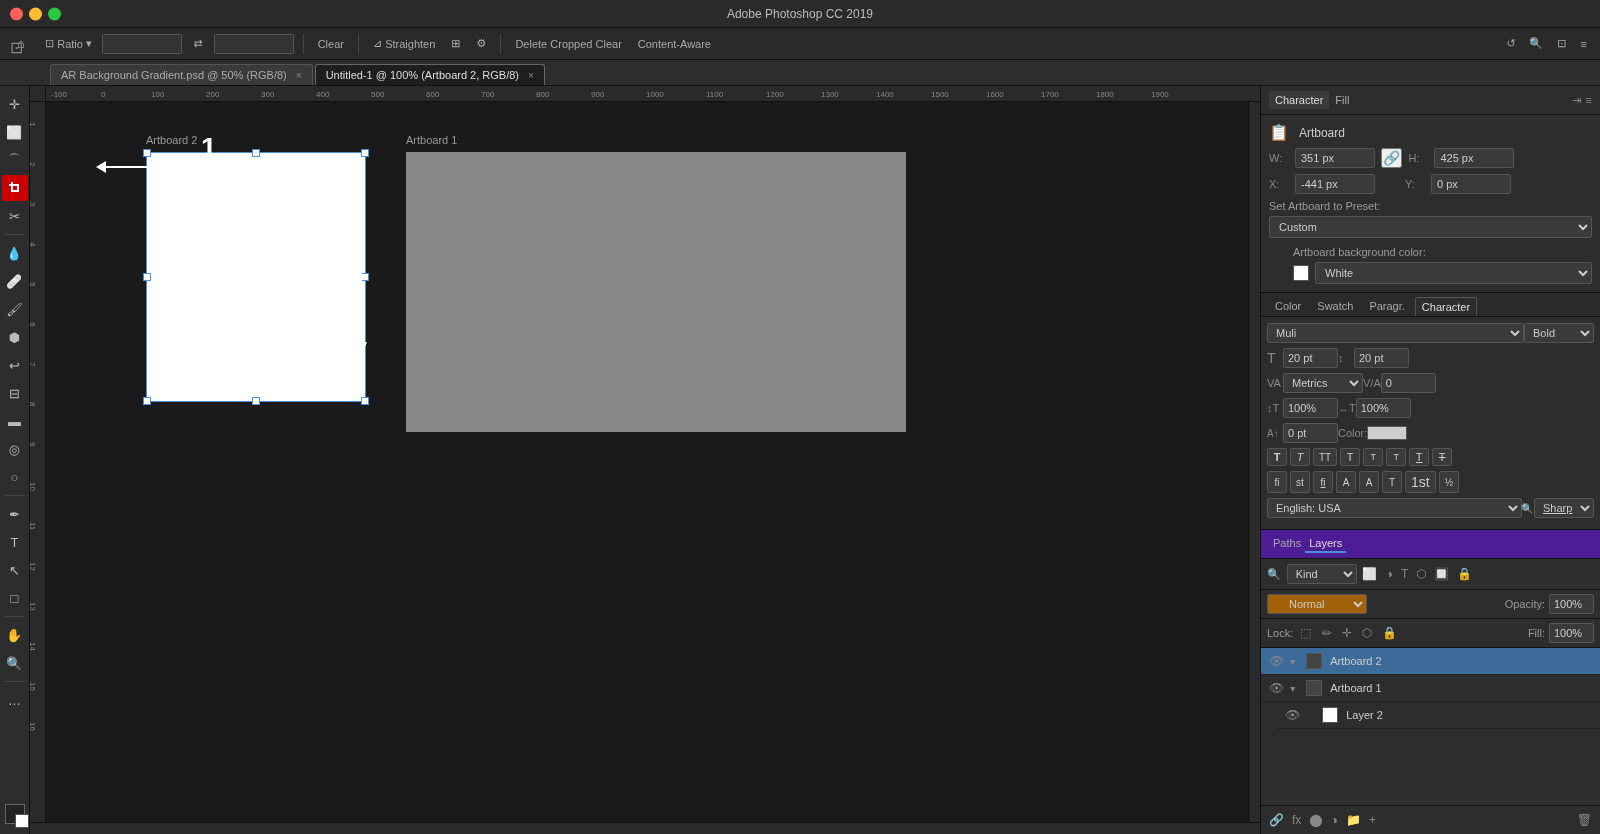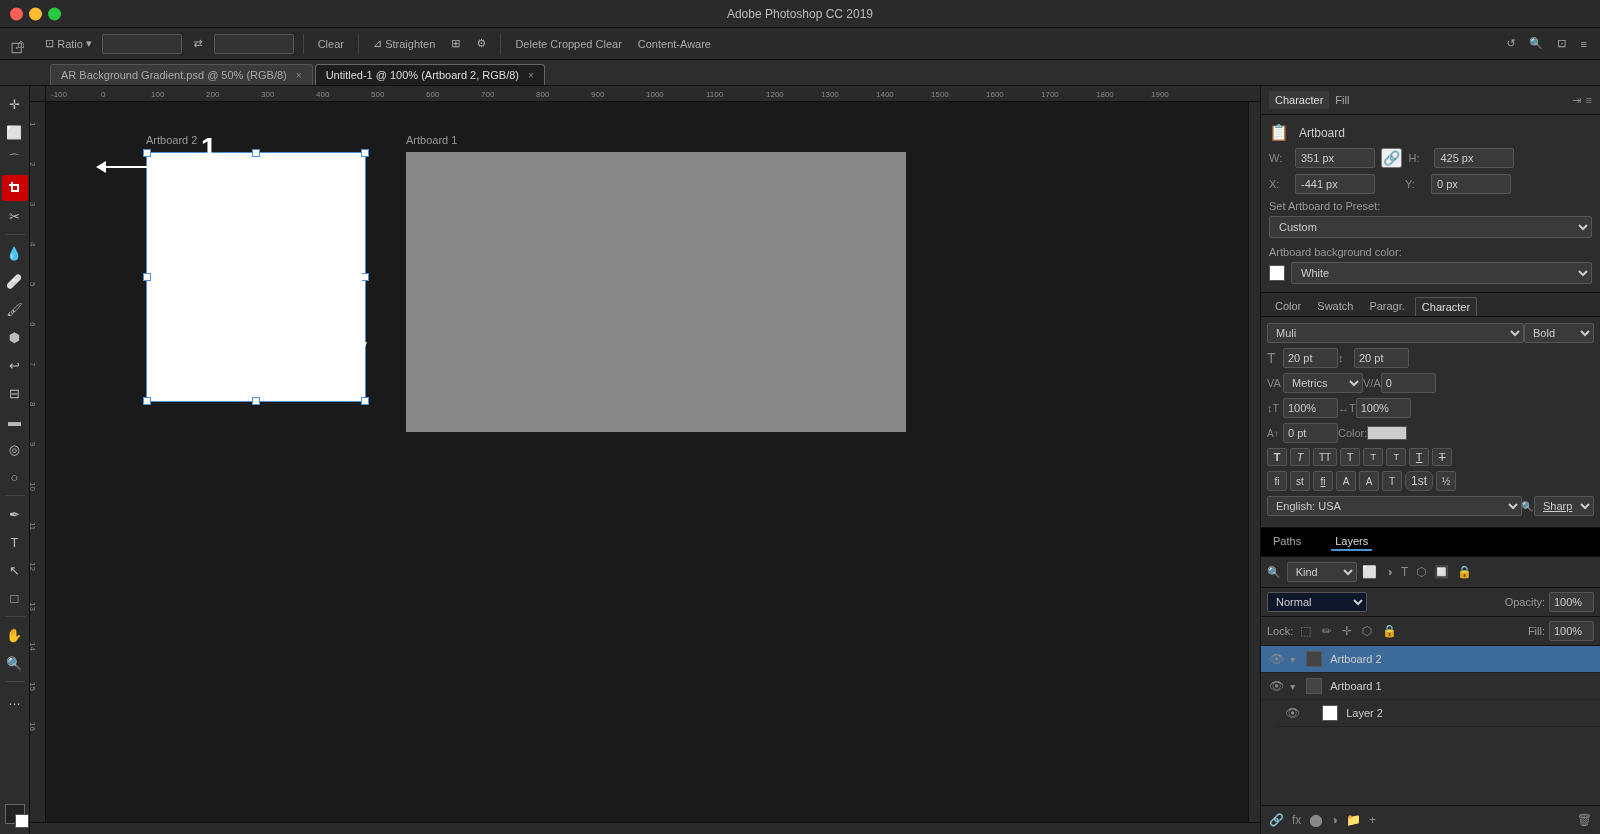--- a/index.html
+++ b/index.html
@@ -264,23 +264,23 @@
     
     .typo-btns { display: flex; gap: 3px; flex-wrap: wrap; }
     .typo-btn {
       background: #3a3a3a; border: 1px solid #555; color: #ccc;
       padding: 2px 5px; font-size: 11px; border-radius: 2px; cursor: pointer; min-width: 20px; text-align: center;
     }
 
     
     #layers-header {
       display: flex;
-      background: #000000;
+      background: #4c1d95;
       padding: 5px 8px;
-      gap: 26px;
+      gap: 0;
       border-bottom: 1px solid #111;
     }
     .layers-tab { font-size: 11px; color: #aaa; cursor: pointer; padding: 2px 4px; }
     .layers-tab.active { color: #ddd; border-bottom: 2px solid #4a90d9; }
 
     
     #layers-controls {
       display: flex; align-items: center; gap: 4px;
       padding: 5px 6px; border-bottom: 1px solid #111;
     }
@@ -292,22 +292,22 @@
       background: none; border: none; color: #888;
       cursor: pointer; font-size: 12px; padding: 2px;
     }
 
     
     #blend-row {
       display: flex; align-items: center; gap: 4px;
       padding: 4px 6px; border-bottom: 1px solid #111;
     }
     .blend-select {
-      background: #0f172a; border: 1px solid #555; color: #ccc;
-      padding: 2px 4px; font-size: 11px; border-radius: 2px; height: 20px; width: 100px;
+      background: #a16207; border: 1px solid #555; color: #ccc;
+      padding: 2px 17px; font-size: 11px; border-radius: 2px; height: 20px; width: 100px;
     }
     .opacity-label { font-size: 11px; color: #999; margin-left: auto; }
     .opacity-input {
       background: #3a3a3a; border: 1px solid #555; color: #ccc;
       padding: 2px 4px; font-size: 11px; border-radius: 2px; height: 20px; width: 45px;
     }
 
     
     #lock-row {
       display: flex; align-items: center; gap: 4px;
@@ -569,21 +569,21 @@
         </div>
         <div>
           <div class="preset-label">Set Artboard to Preset:</div>
           <select class="preset-select">
             <option>Custom</option>
             <option>iPhone X</option>
             <option>iPad Pro</option>
             <option>1920x1080</option>
           </select>
         </div>
-        <div style="margin-top:8px;">
+        <div style="margin-top:8px;margin-left:24px;">
           <div class="preset-label">Artboard background color:</div>
           <div class="bg-color-row">
             <div class="color-swatch"></div>
             <select class="preset-select" style="flex:1;">
               <option>White</option>
               <option>Black</option>
               <option>Transparent</option>
             </select>
           </div>
         </div>
@@ -655,21 +655,21 @@
       </div>
 
       <div class="char-row">
         <div class="typo-btns">
           <button class="typo-btn" style="font-size:10px;">fi</button>
           <button class="typo-btn" style="font-size:10px;">st</button>
           <button class="typo-btn" style="font-size:10px;text-decoration:underline;">fi</button>
           <button class="typo-btn" style="font-size:10px;">A</button>
           <button class="typo-btn" style="font-size:10px;">A</button>
           <button class="typo-btn" style="font-size:10px;">T</button>
-          <button class="typo-btn" style="font-size:12px;border-radius:6px;">1st</button>
+          <button class="typo-btn" style="font-size:14px;">1st</button>
           <button class="typo-btn" style="font-size:10px;">½</button>
         </div>
       </div>
 
       <div class="char-row">
         <select class="char-select" style="flex:1;">
           <option>English: USA</option>
         </select>
         <span style="color:#888; font-size:10px;">🔍</span>
         <select class="char-select" style="width:60px;text-decoration:underline;">

